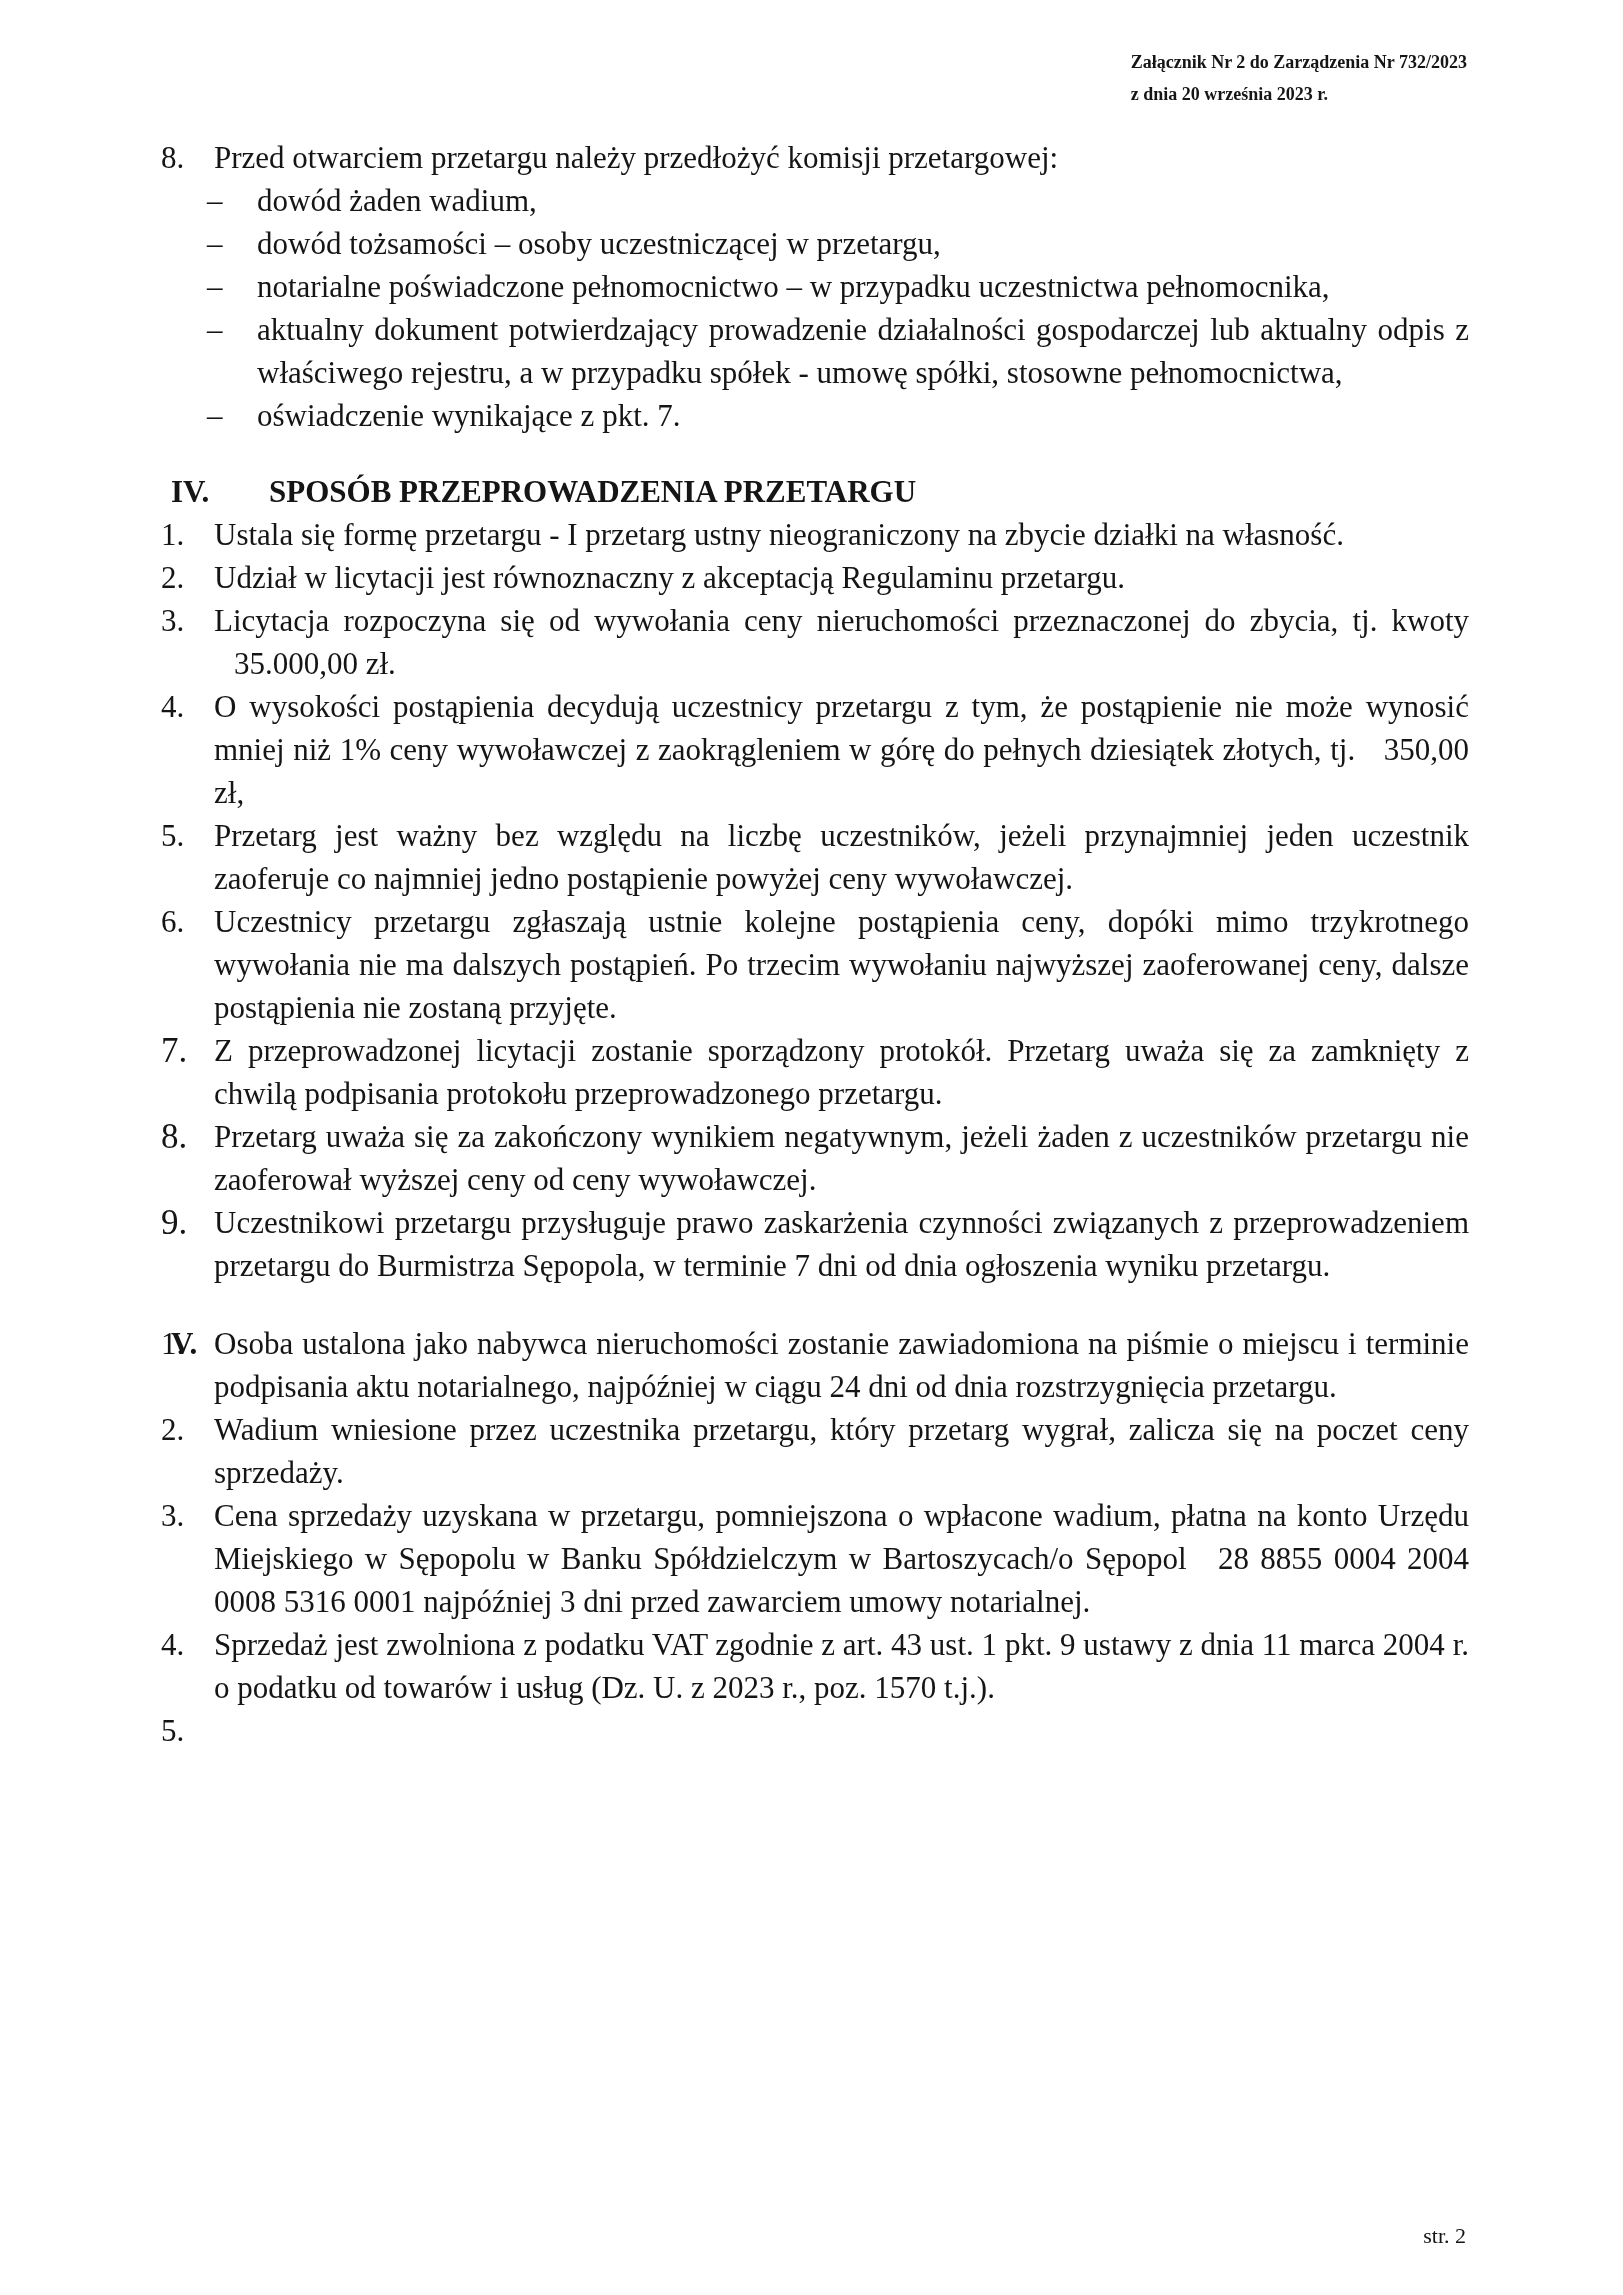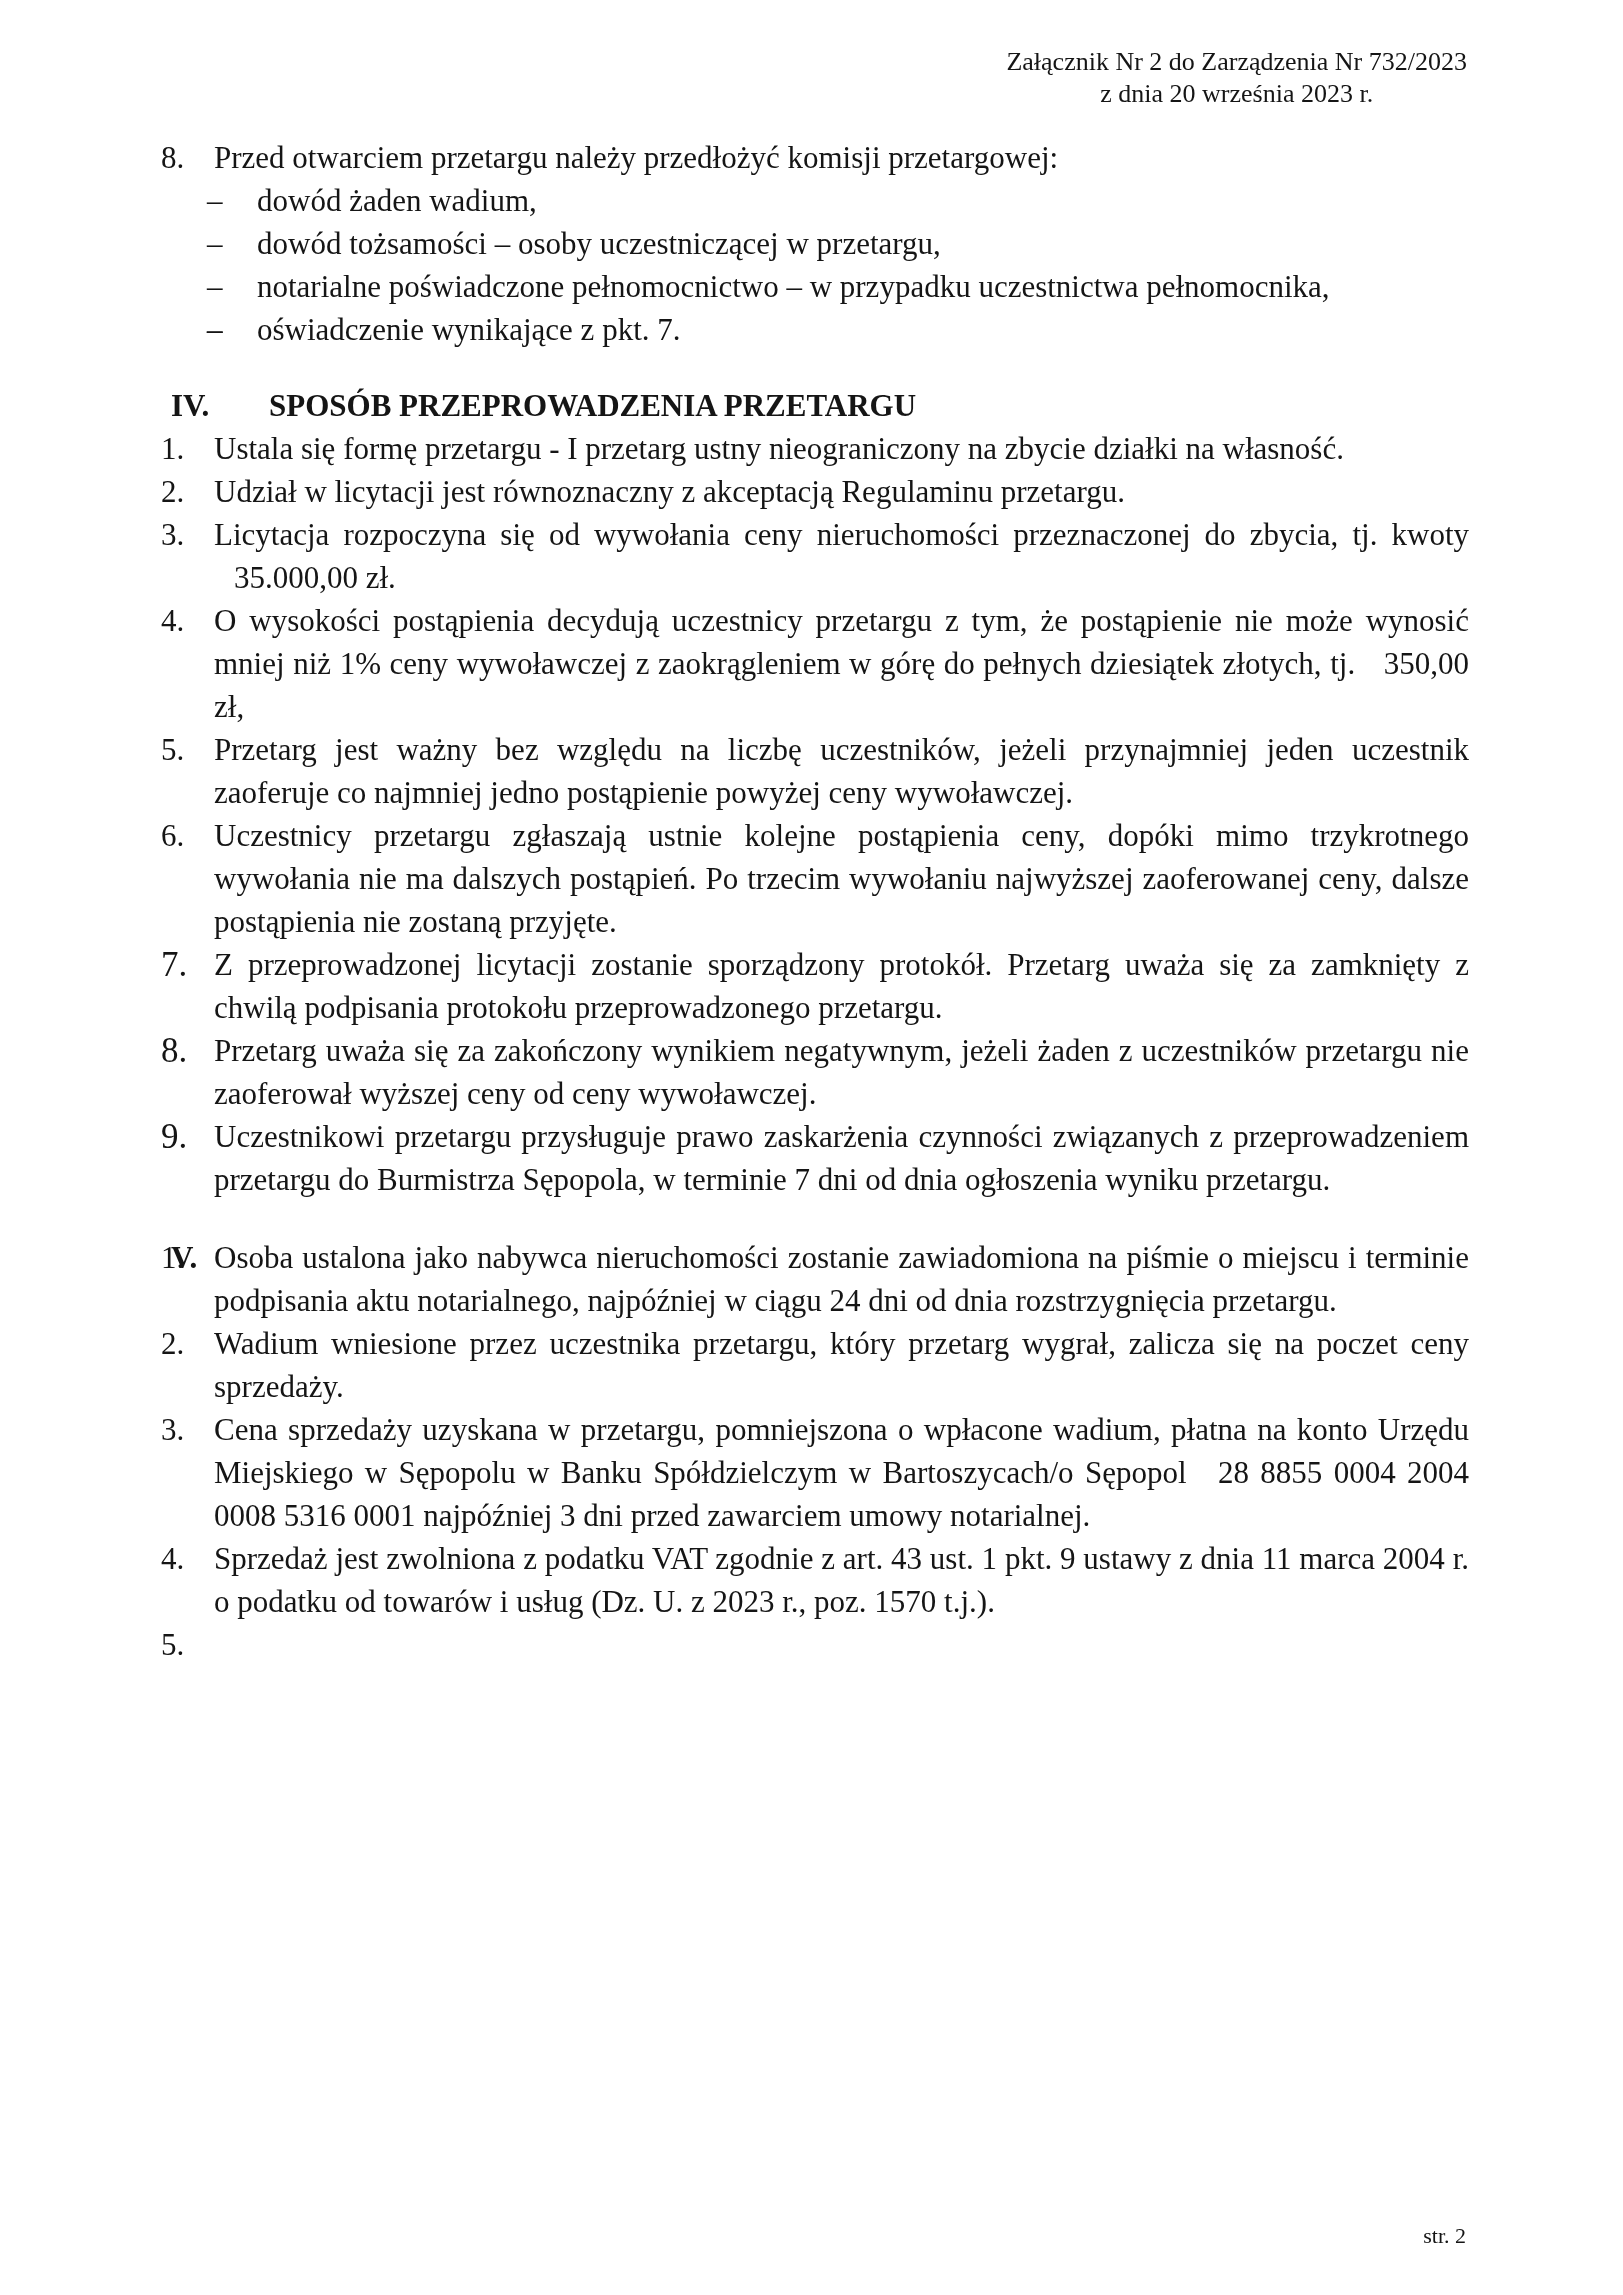--- a/index.html
+++ b/index.html
@@ -19,23 +19,24 @@
       position: absolute;
       left: 0; top: 0;
       width: 1623px;
       height: 2295px;
       background: #ffffff;
     }
     .header-note {
       position: absolute;
       right: 156px;
       top: 46px;
-      text-align: center;
-      font-size: 26px;
+      text-align: left;
+      font-size: 18px;
       line-height: 32px;
+      font-weight: bold;
     }
     .content {
       position: absolute;
       left: 161px;
       top: 136px;
       width: 1308px;
       font-size: 31px;
       line-height: 43px;
     }
     .item {
@@ -112,20 +113,21 @@
       <div class="dash-item">
         <span class="dash">–</span>
         <span>dowód tożsamości – osoby uczestniczącej w przetargu,</span>
       </div>
       <div class="dash-item">
         <span class="dash">–</span>
         <span>notarialne poświadczone pełnomocnictwo – w przypadku uczestnictwa pełnomocnika,</span>
       </div>
       <div class="dash-item">
         <span class="dash">–</span>
+        <span>aktualny dokument potwierdzający prowadzenie działalności gospodarczej lub aktualny odpis z właściwego rejestru, a w przypadku spółek - umowę spółki, stosowne pełnomocnictwa,</span>
       </div>
       <div class="dash-item">
         <span class="dash">–</span>
         <span>oświadczenie wynikające z pkt. 7.</span>
       </div>
     </div>
 
     <div class="section-head">
       <span class="roman">IV.</span>
       <span>SPOSÓB PRZEPROWADZENIA PRZETARGU</span>

